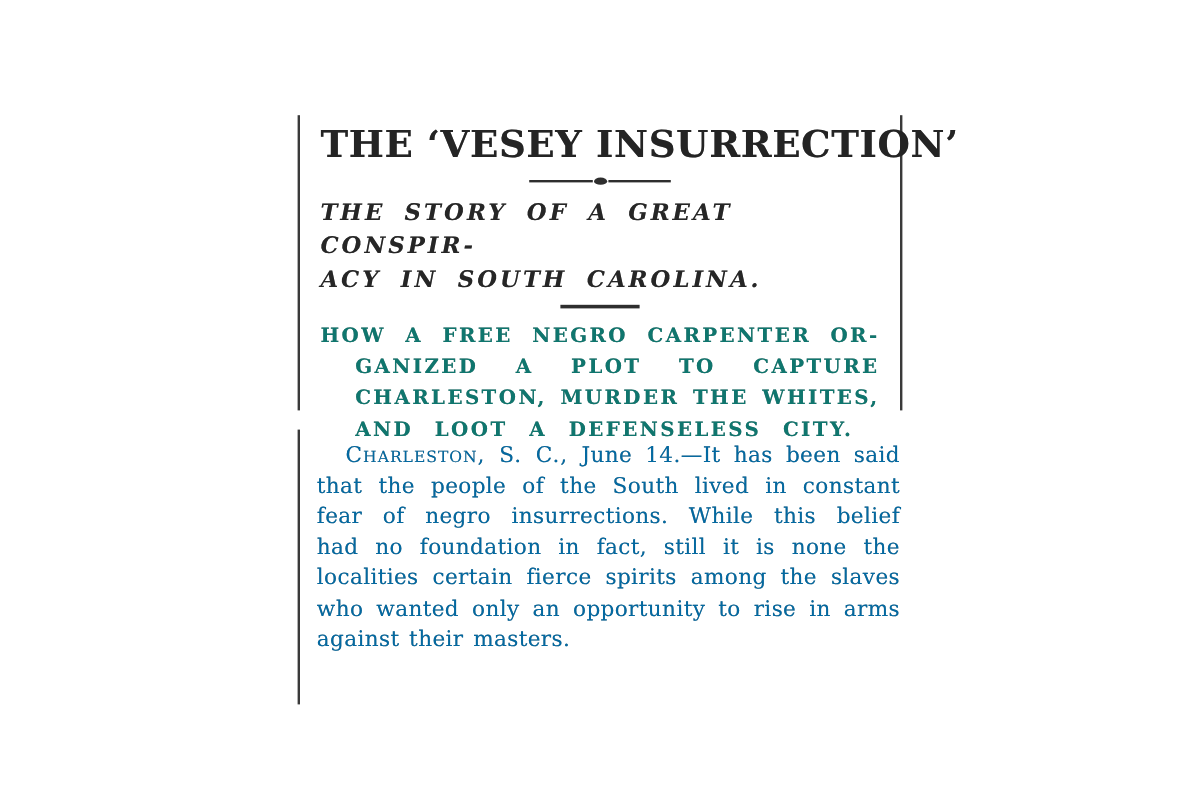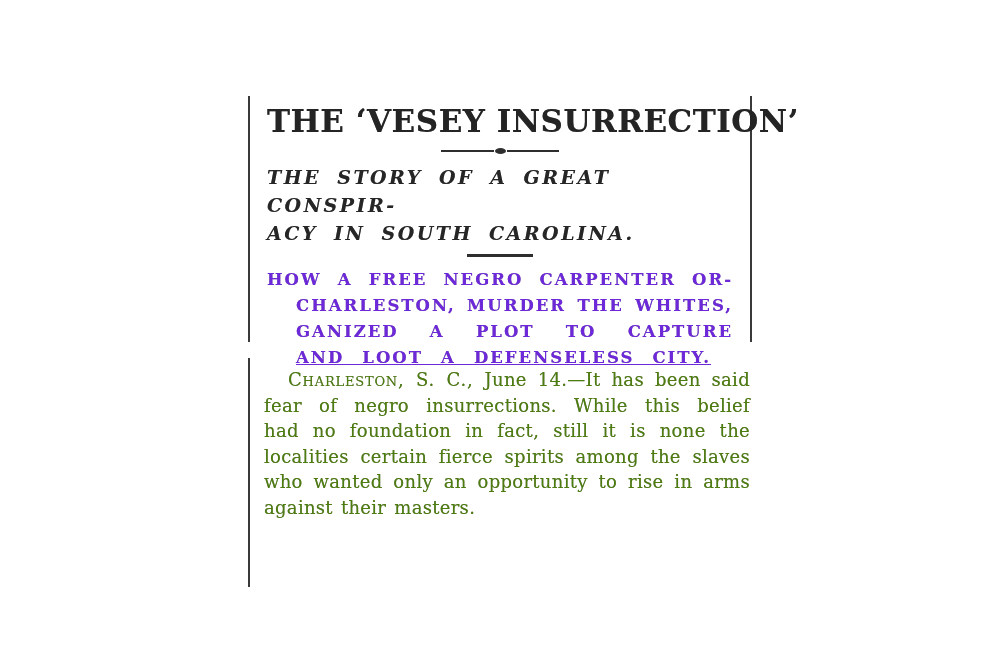--- a/index.html
+++ b/index.html
@@ -66,52 +66,52 @@
     text-align: left;
     color: #262626;
     text-shadow: 0 0 0.5px rgba(0,0,0,0.4);
   }
   .divider-plain {
     width: 66px;
     height: 3px;
     background: #2e2e2e;
     margin: 7px auto 10px auto;
   }
-  .deck { color: #6d28d9; }
+  .deck { color: #0f766e; }
   .deck-line {
     font-weight: bold;
     font-size: 16.5px;
     line-height: 26px;
     letter-spacing: 2px;
     text-align: justify;
     text-align-last: justify;
     text-shadow: 0 0 0.5px rgba(0,0,0,0.4);
   }
   .deck-line.indent { padding-left: 29px; }
-  .deck-line.last { padding-right: 22px; text-decoration: underline; }
+  .deck-line.last { padding-right: 22px; }
 
   
   .body-block {
     position: absolute;
     left: 248px;
     top: 358px;
     width: 502px;
     height: 229px;
     box-sizing: border-box;
     border-left: 2px solid #3a3a3a;
     padding: 9px 0 0 14px;
   }
   .body-line {
     font-size: 18px;
     line-height: 25.5px;
     letter-spacing: 0.3px;
     word-spacing: 2px;
     text-align: justify;
     text-align-last: justify;
-    color: #4d7c0f;
+    color: #0369a1;
     text-shadow: 0 0 0.5px rgba(0,0,0,0.4);
   }
   .body-line.first { padding-left: 24px; }
   .body-line.last { text-align-last: left; }
   .smallcaps { font-variant: small-caps; letter-spacing: 0.8px; }
 </style>
 </head>
 <body>
 
 <div class="page">
@@ -127,30 +127,31 @@
 
     <div class="subhead">
       <div class="subhead-line">THE STORY OF A GREAT CONSPIR-</div>
       <div class="subhead-line">ACY IN SOUTH CAROLINA.</div>
     </div>
 
     <div class="divider-plain"></div>
 
     <div class="deck">
       <div class="deck-line">HOW A FREE NEGRO CARPENTER OR-</div>
+      <div class="deck-line indent">GANIZED A PLOT TO CAPTURE</div>
       <div class="deck-line indent">CHARLESTON, MURDER THE WHITES,</div>
-      <div class="deck-line indent">GANIZED A PLOT TO CAPTURE</div>
       <div class="deck-line indent last">AND LOOT A DEFENSELESS CITY.</div>
     </div>
   </div>
 
   <div class="body-block">
     <div class="body-line first">
       <span class="smallcaps">Charleston, S. C.,</span><span> June 14.—It has been said</span>
     </div>
+    <div class="body-line">that the people of the South lived in constant</div>
     <div class="body-line">fear of negro insurrections.  While this belief</div>
     <div class="body-line">had no foundation in fact, still it is none the</div>
     <div class="body-line">localities certain fierce spirits among the slaves</div>
     <div class="body-line">who wanted only an opportunity to rise in arms</div>
     <div class="body-line last">against their masters.</div>
   </div>
 
 </div>
 
 </body></html>

